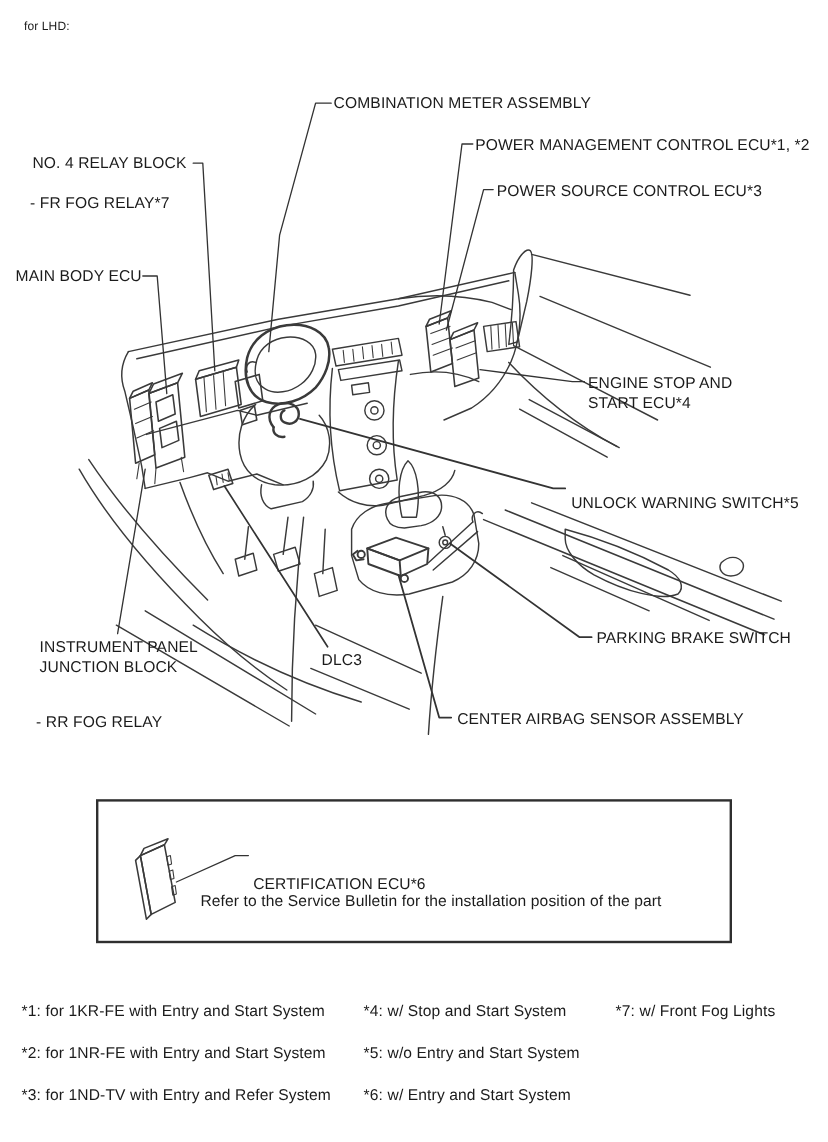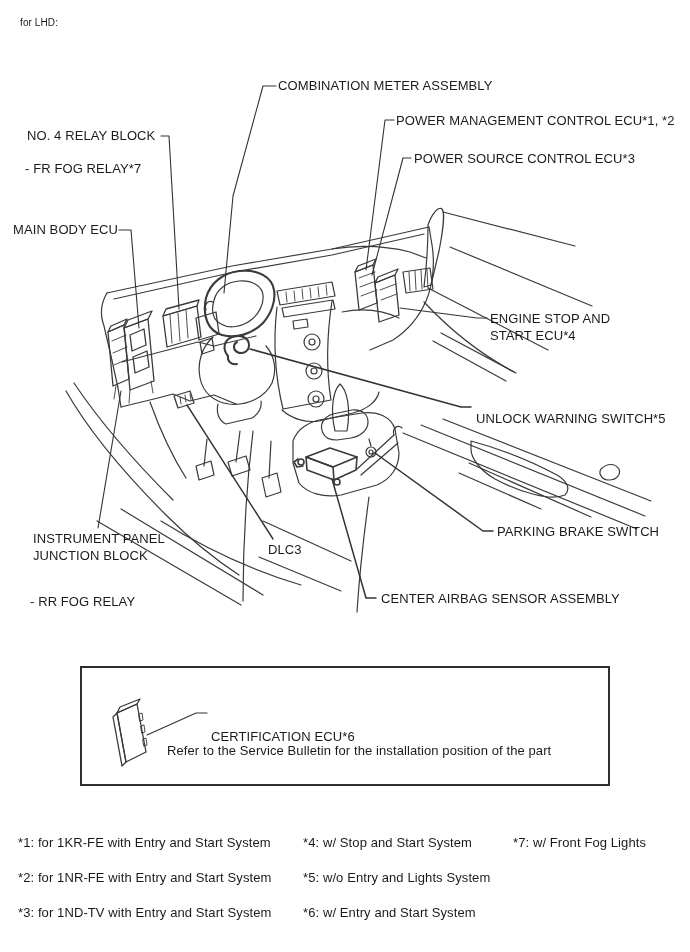--- a/index.html
+++ b/index.html
@@ -195,19 +195,19 @@
   <div class="lbl" id="lbl-airbag">CENTER AIRBAG SENSOR ASSEMBLY</div>
   <div class="lbl" id="lbl-junction">INSTRUMENT PANEL
 JUNCTION BLOCK</div>
   <div class="lbl" id="lbl-rrfog">- RR FOG RELAY</div>
   <div class="lbl" id="lbl-dlc3">DLC3</div>
   <div class="lbl" id="lbl-cert">CERTIFICATION ECU*6</div>
   <div class="lbl" id="lbl-refer">Refer to the Service Bulletin for the installation position of the part</div>
 
   <div class="lbl" id="fn1">*1: for 1KR-FE with Entry and Start System</div>
   <div class="lbl" id="fn2">*2: for 1NR-FE with Entry and Start System</div>
-  <div class="lbl" id="fn3">*3: for 1ND-TV with Entry and Start System</div>
+  <div class="lbl" id="fn3">*3: for 1ND-TV with Entry and Refer System</div>
   <div class="lbl" id="fn4">*4: w/ Stop and Start System</div>
-  <div class="lbl" id="fn5">*5: w/o Entry and Lights System</div>
+  <div class="lbl" id="fn5">*5: w/o Entry and Start System</div>
   <div class="lbl" id="fn6">*6: w/ Entry and Start System</div>
   <div class="lbl" id="fn7">*7: w/ Front Fog Lights</div>
 
 </div>
 
 </body></html>

